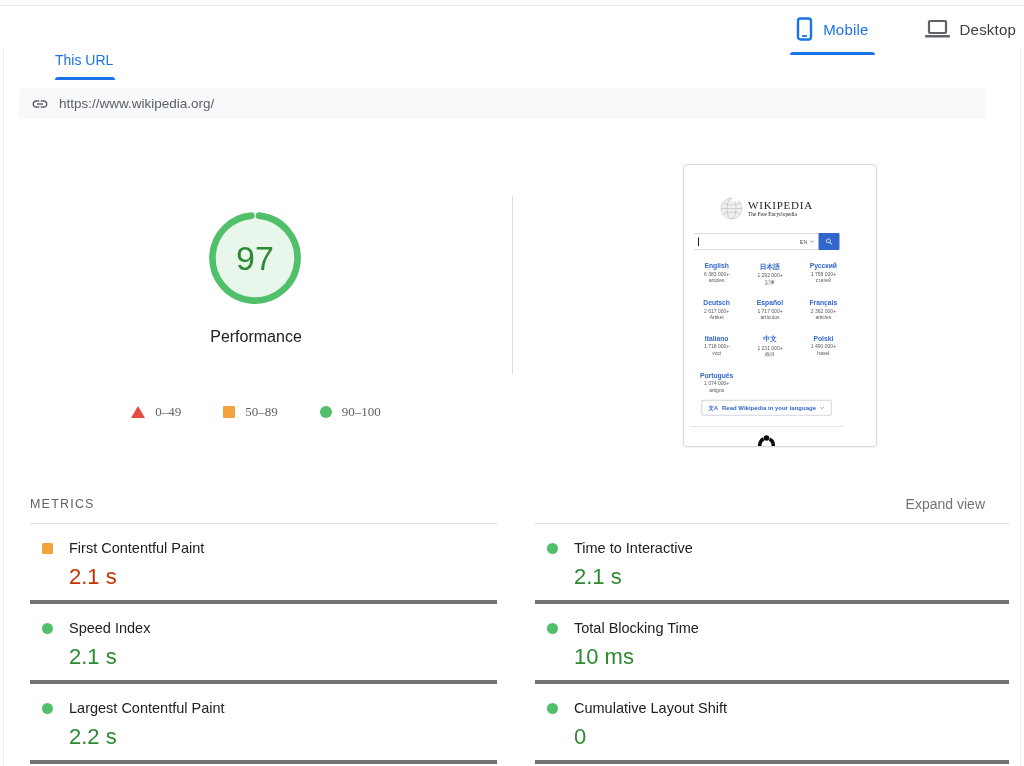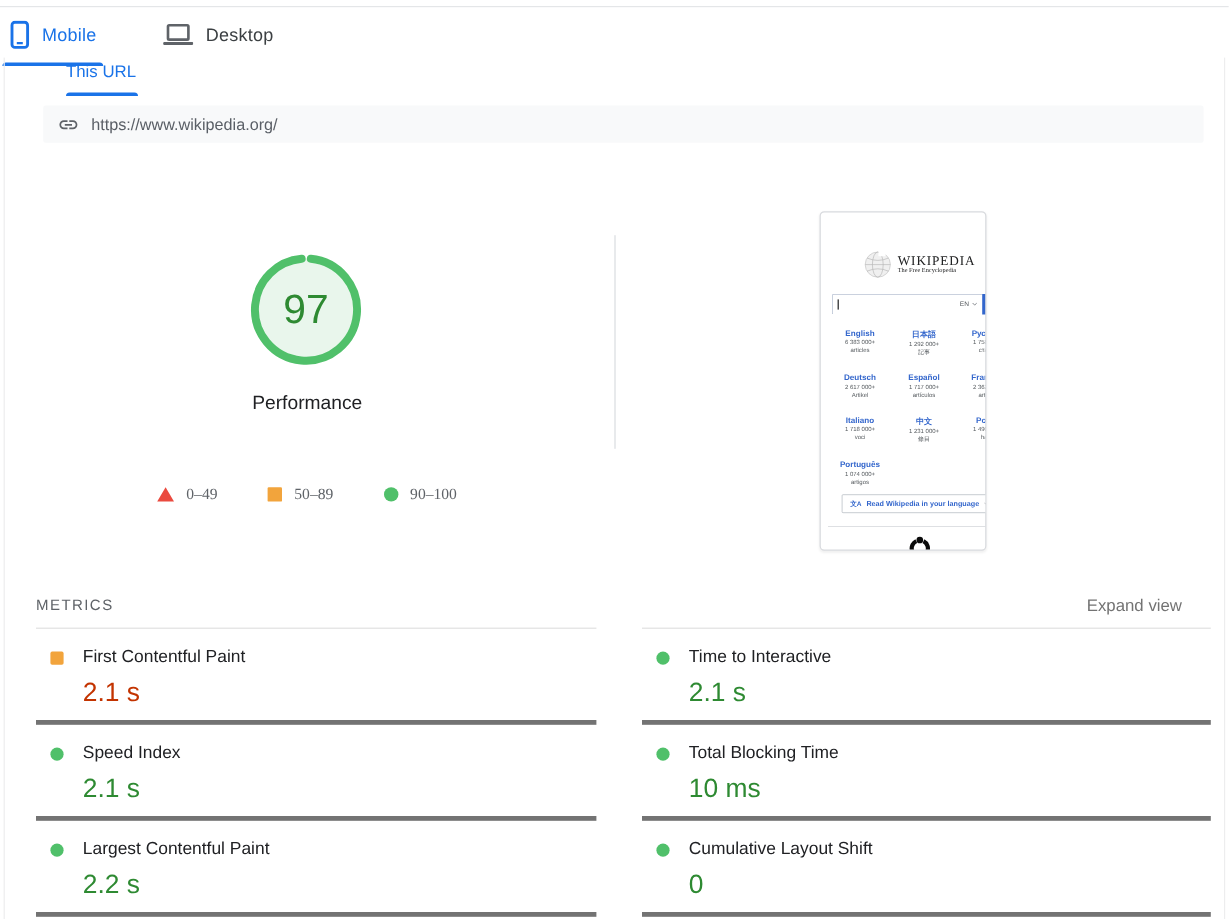--- a/index.html
+++ b/index.html
@@ -7,33 +7,33 @@
     font-family:"Liberation Sans", sans-serif; }
   .abs { position:absolute; }
   #page { position:relative; width:1024px; height:766px; }
 
   
   .top-rule { top:5px; left:0; right:0; height:1px; background:#e4e6e8; }
   .card-edge { top:48px; bottom:0; width:1px; background:#ededee; }
   .card-edge.left { left:3px; } .card-edge.right { left:1020px; }
 
   
-  .device-tabs { top:11px; left:0; right:0; display:flex; justify-content:flex-start; gap:40px; }
+  .device-tabs { top:11px; left:0; right:0; display:flex; justify-content:flex-end; gap:40px; }
   .device-tab { position:relative; display:flex; align-items:center; gap:10px;
     padding:6px 8px 14px 8px; cursor:pointer; }
   .device-tab .lbl { font-size:15px; font-weight:500; color:#3c4043; letter-spacing:.2px; }
   .device-tab.active .lbl { color:#1a73e8; }
   .tab-underline { position:absolute; left:2px; right:2px; bottom:0; height:3px;
     background:#1a73e8; border-radius:3px 3px 0 0; }
 
   
   .url-tab { left:43px; top:47px; padding:4px 12px 11px 12px; position:absolute; }
   .url-tab .lbl { font-size:14px; font-weight:500; color:#1a73e8; }
   .url-tab .tab-underline { left:12px; right:10px; }
-  .url-bar { left:36px; top:88px; width:967px; height:31px; background:#f8f9fa;
+  .url-bar { left:19px; top:88px; width:967px; height:31px; background:#f8f9fa;
     border-radius:2px; display:flex; align-items:center; padding:0 12px; gap:10px; }
   .url-bar .url { font-size:13.5px; color:#5a5f66; }
 
   
   .gauge-wrap { left:203px; top:206px; width:104px; height:104px; }
   .gauge-num { left:203px; top:206px; width:104px; height:104px; display:flex;
     align-items:center; justify-content:center; font-size:34px; color:#2e8a32; }
   .perf-title { left:0; top:328px; width:512px; text-align:center; font-size:16px; color:#202124; }
 
   .disclaimer { left:26px; top:362px; width:460px; text-align:center; font-size:13px;
@@ -45,21 +45,21 @@
   .legend-item { display:flex; align-items:center; gap:10px; }
   .legend-item .range { font-size:13px; color:#5f6368; }
   .shape-triangle { width:0; height:0; border-left:7px solid transparent;
     border-right:7px solid transparent; border-bottom:12px solid #ea4a3f; }
   .shape-square { width:12px; height:12px; background:#f2a43c; border-radius:1px; }
   .shape-circle { width:12px; height:12px; background:#50c06a; border-radius:50%; }
 
   .v-divider { left:512px; top:196px; width:1px; height:178px; background:#dadce0; }
 
   
-  .thumbnail { left:683px; top:176px; width:139px; height:283px; background:#fff;
+  .thumbnail { left:683px; top:164px; width:194px; height:283px; background:#fff;
     border:1px solid #d8dade; border-radius:4px; overflow:hidden; cursor:pointer;
     box-shadow:0 1px 2px rgba(0,0,0,.06); }
   .thumb-content { width:330px; height:566px; transform:scale(.5); transform-origin:0 0;
     padding:0 12px; color:#202122; }
   .wp-header { margin-top:30px; display:flex; justify-content:center; align-items:center; gap:10px; }
   .wp-wordmark { font-family:"Liberation Serif", serif; font-size:22px; letter-spacing:1.5px;
     color:#202122; line-height:24px; }
   .wp-tagline { font-family:"Liberation Serif", serif; font-size:10.5px; color:#202122; }
   .wp-search { margin:26px auto 0; width:292px; height:34px; display:flex; }
   .wp-search-box { flex:1; border:1px solid #94a3bd; border-right:none; border-radius:2px 0 0 2px;

